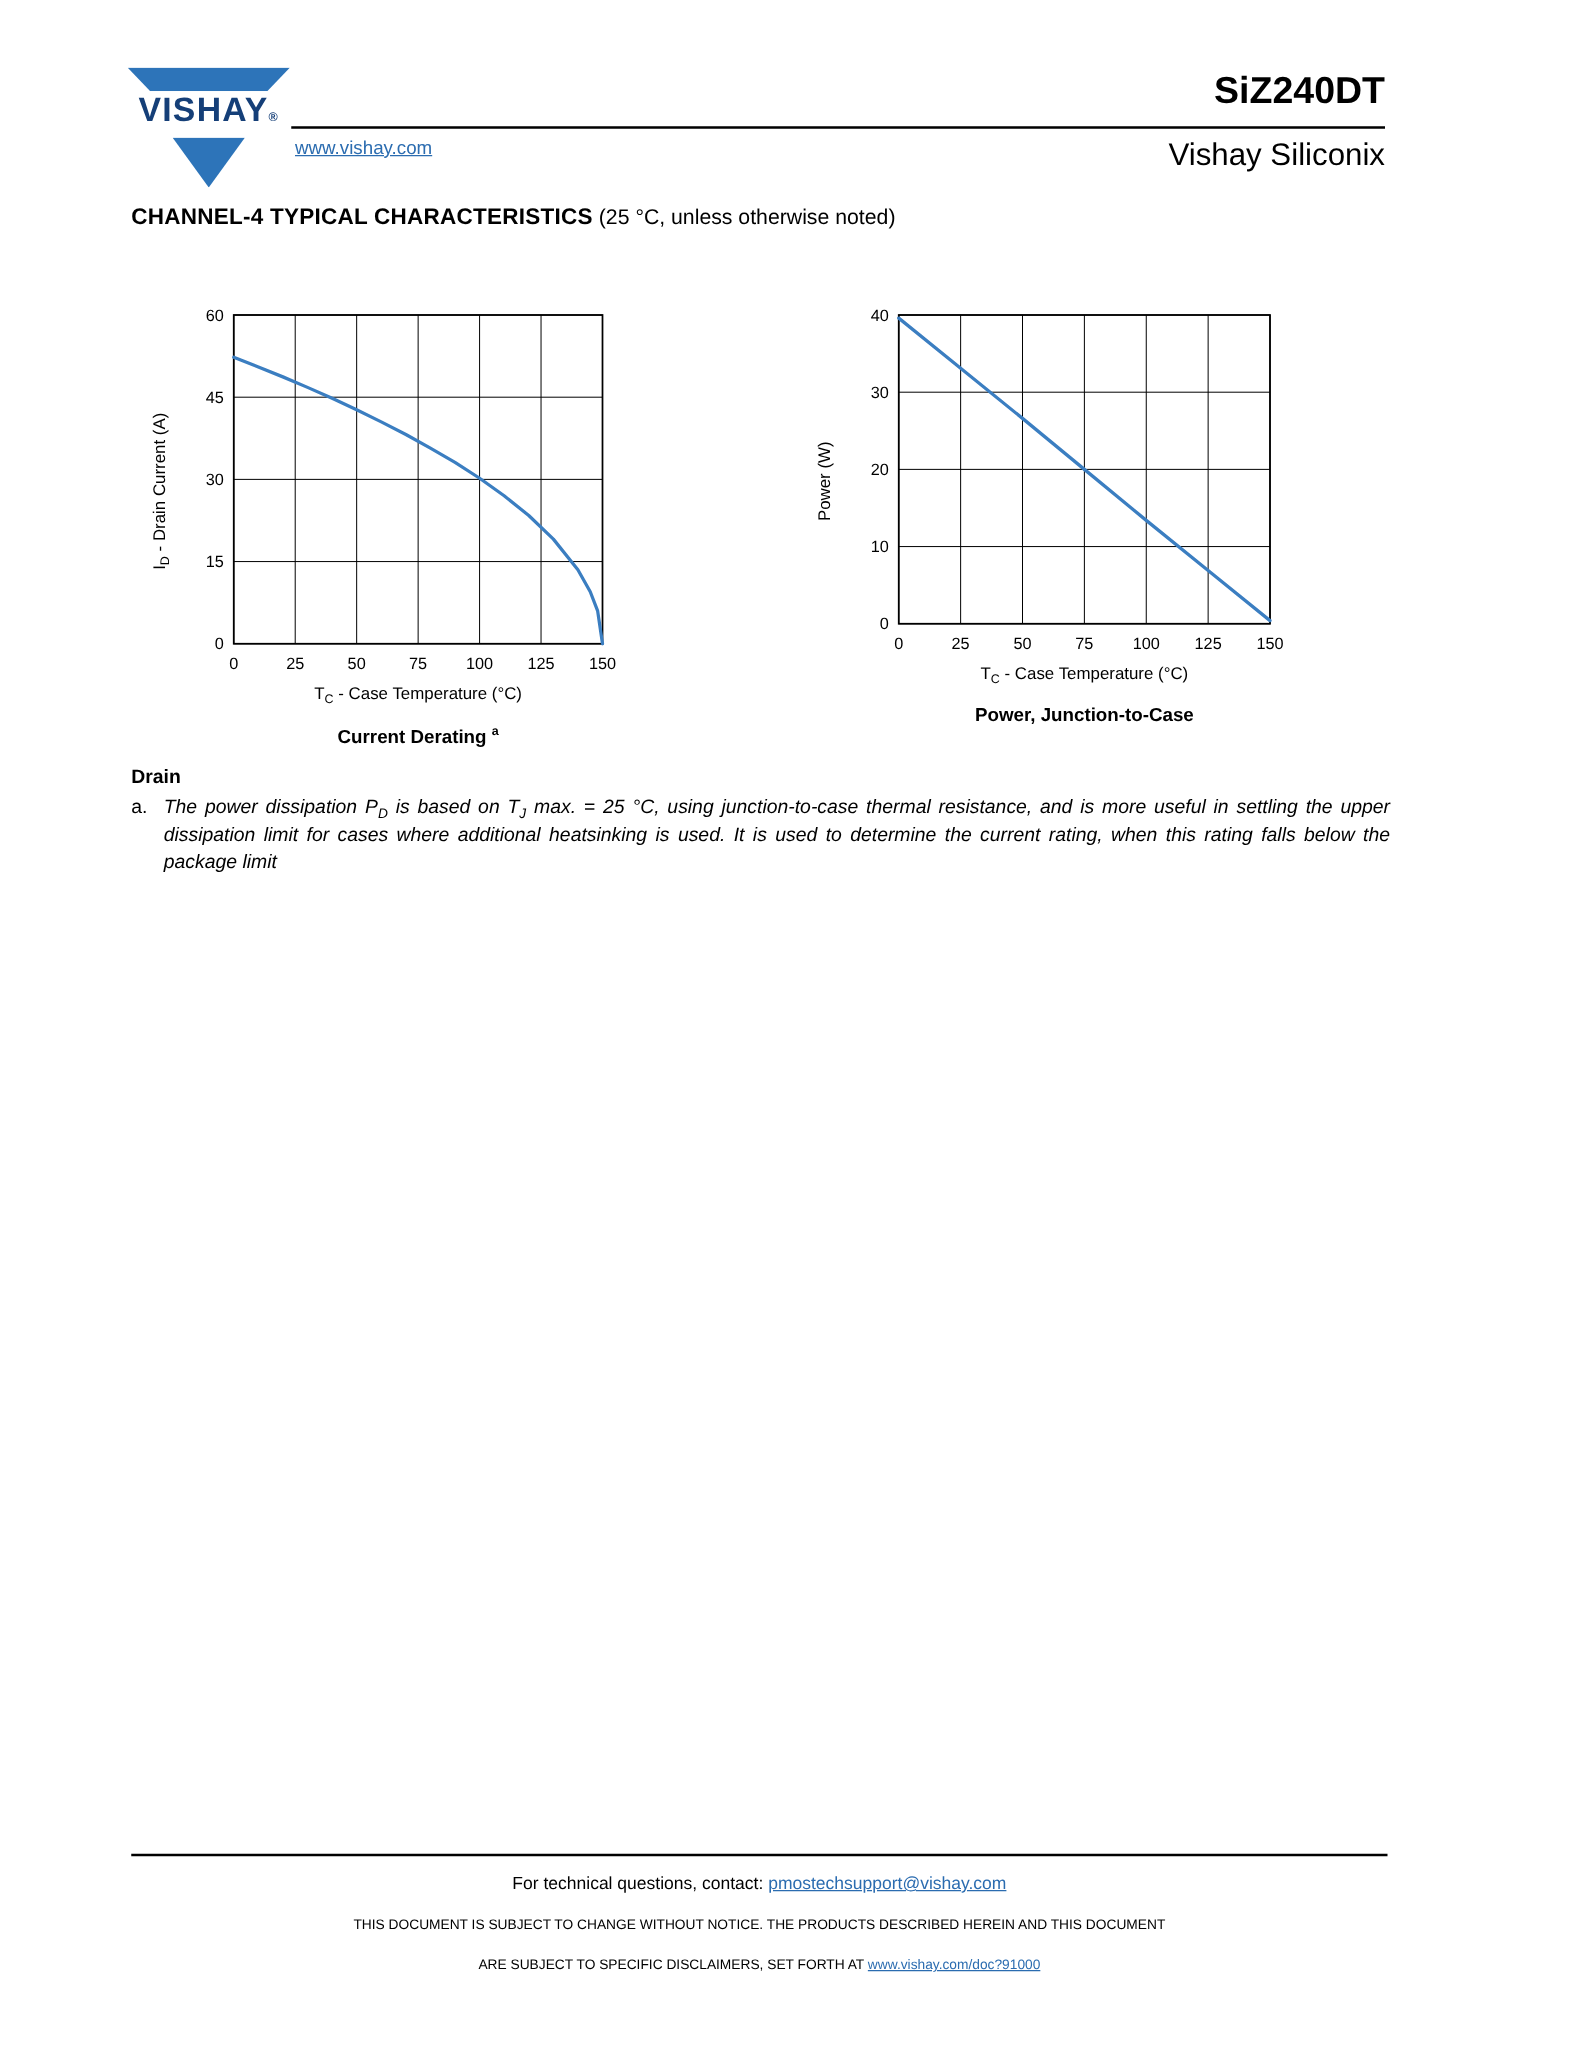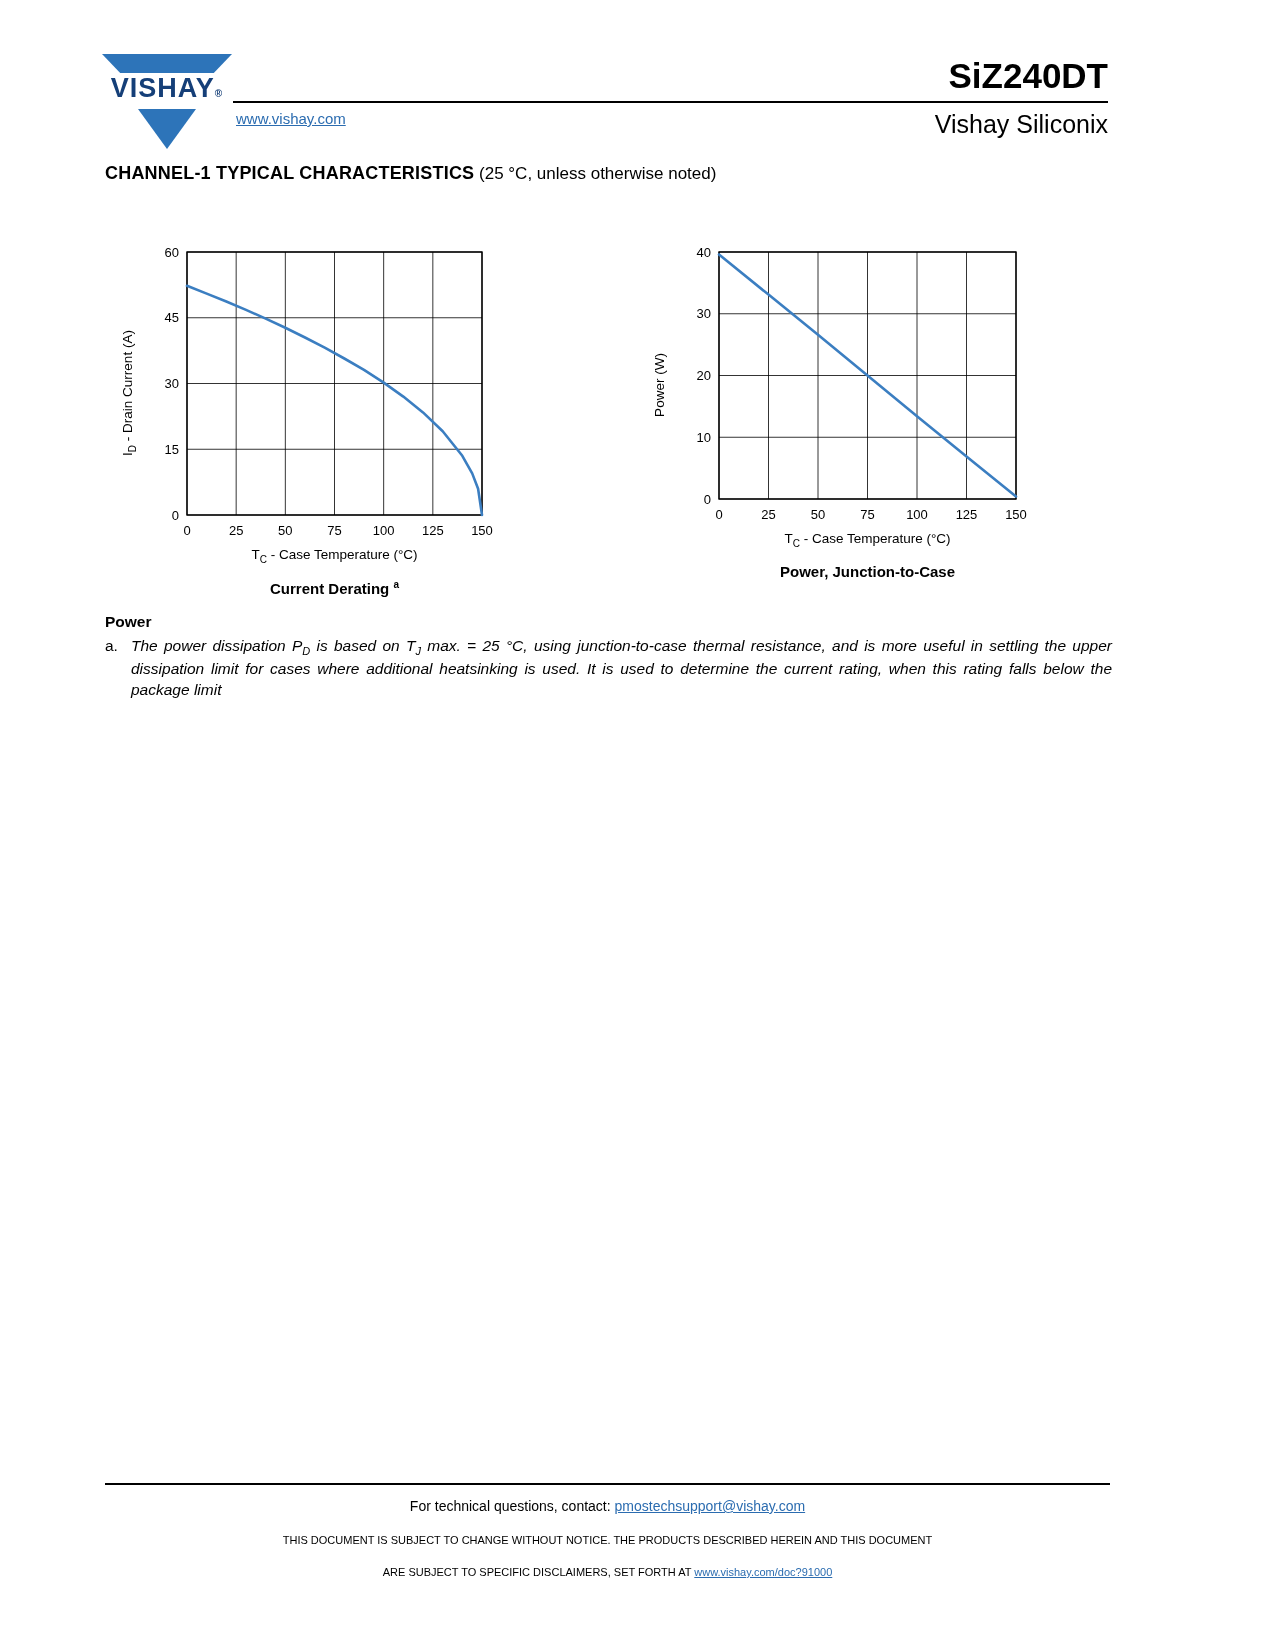--- a/index.html
+++ b/index.html
@@ -5,21 +5,21 @@
   * { margin:0; padding:0; box-sizing:border-box; }
   body { background:#e8e8e8; font-family:"Liberation Sans", sans-serif; color:#000; }
   .page { position:relative; width:1275px; height:1650px; background:#fff; margin:0 auto; overflow:hidden; }
 
   
   .logo { position:absolute; left:100px; top:54px; width:134px; }
   .logo-bar { width:130px; height:19px; background:#2d74b9; clip-path:polygon(0 0,100% 0,86% 100%,14% 100%); margin:0 auto; }
   .logo-word { font-size:27px; font-weight:bold; letter-spacing:1px; color:#153f78; text-align:center; line-height:30px; }
   .logo-word .reg { font-size:10px; vertical-align:baseline; }
   .logo-tri { width:58px; height:40px; background:#2d74b9; clip-path:polygon(0 0,100% 0,50% 100%); margin:0 auto; }
-  .part-number { position:absolute; right:167px; top:56px; font-size:35px; font-weight:bold; }
+  .part-number { position:absolute; right:167px; top:56px; font-size:30px; font-weight:bold; }
   .header-rule { position:absolute; left:233px; top:101px; width:875px; height:2px; background:#000; }
   .website { position:absolute; left:236px; top:110px; font-size:15px; color:#2b6cb0; text-decoration:underline; }
   .division { position:absolute; right:167px; top:110px; font-size:25px; }
 
   
   .section-heading { position:absolute; left:105px; top:163px; font-size:17px; }
   .section-heading .title { font-weight:bold; font-size:18px; letter-spacing:0.2px; }
   .section-heading .subtitle { font-size:17px; }
 
   
@@ -63,21 +63,21 @@
     <div class="logo-bar"></div>
     <div class="logo-word"><span>VISHAY</span><span class="reg">®</span></div>
     <div class="logo-tri"></div>
   </div>
   <div class="part-number">SiZ240DT</div>
   <div class="header-rule"></div>
   <a class="website" href="#">www.vishay.com</a>
   <div class="division">Vishay Siliconix</div>
 
   <div class="section-heading">
-    <span class="title">CHANNEL-1 TYPICAL CHARACTERISTICS</span>
+    <span class="title">CHANNEL-4 TYPICAL CHARACTERISTICS</span>
     <span class="subtitle">(25 °C, unless otherwise noted)</span>
   </div>
 
   <div class="charts-row">
 
     <figure class="chart left">
       <div class="ylabel-box" style="height: 305px;">
         <div class="ylabel"><span>I</span><sub>D</sub><span> - Drain Current (A)</span></div>
       </div>
       <div class="plot-col">
@@ -148,21 +148,21 @@
             <polyline points="42.0,14.5 91.5,54.6 141.0,94.7 190.5,135.5 240.0,176.3 289.5,216.4 339.0,256.5" fill="none" stroke="#3b7ec1" stroke-width="2.6" stroke-linejoin="round" stroke-linecap="round"></polyline>
           </svg>
         <div class="xlabel"><span>T</span><sub>C</sub><span> - Case Temperature (°C)</span></div>
         <figcaption class="chart-title"><span>Power, Junction-to-Case</span></figcaption>
       </div>
     </figure>
 
   </div>
 
   <div class="note-block">
-    <div class="note-heading">Power</div>
+    <div class="note-heading">Drain</div>
     <div class="note-item">
       <div class="note-label">a.</div>
       <p class="note-text"><span>The power dissipation P</span><sub>D</sub><span> is based on T</span><sub>J</sub><span> max. = 25 °C, using junction-to-case thermal resistance, and is more useful in settling the upper dissipation limit for cases where additional heatsinking is used. It is used to determine the current rating, when this rating falls below the package limit</span></p>
     </div>
   </div>
 
   <div class="footer">
     <div class="footer-center-line">
       <span>For technical questions, contact: </span><a href="#" class="link">pmostechsupport@vishay.com</a>
     </div>

